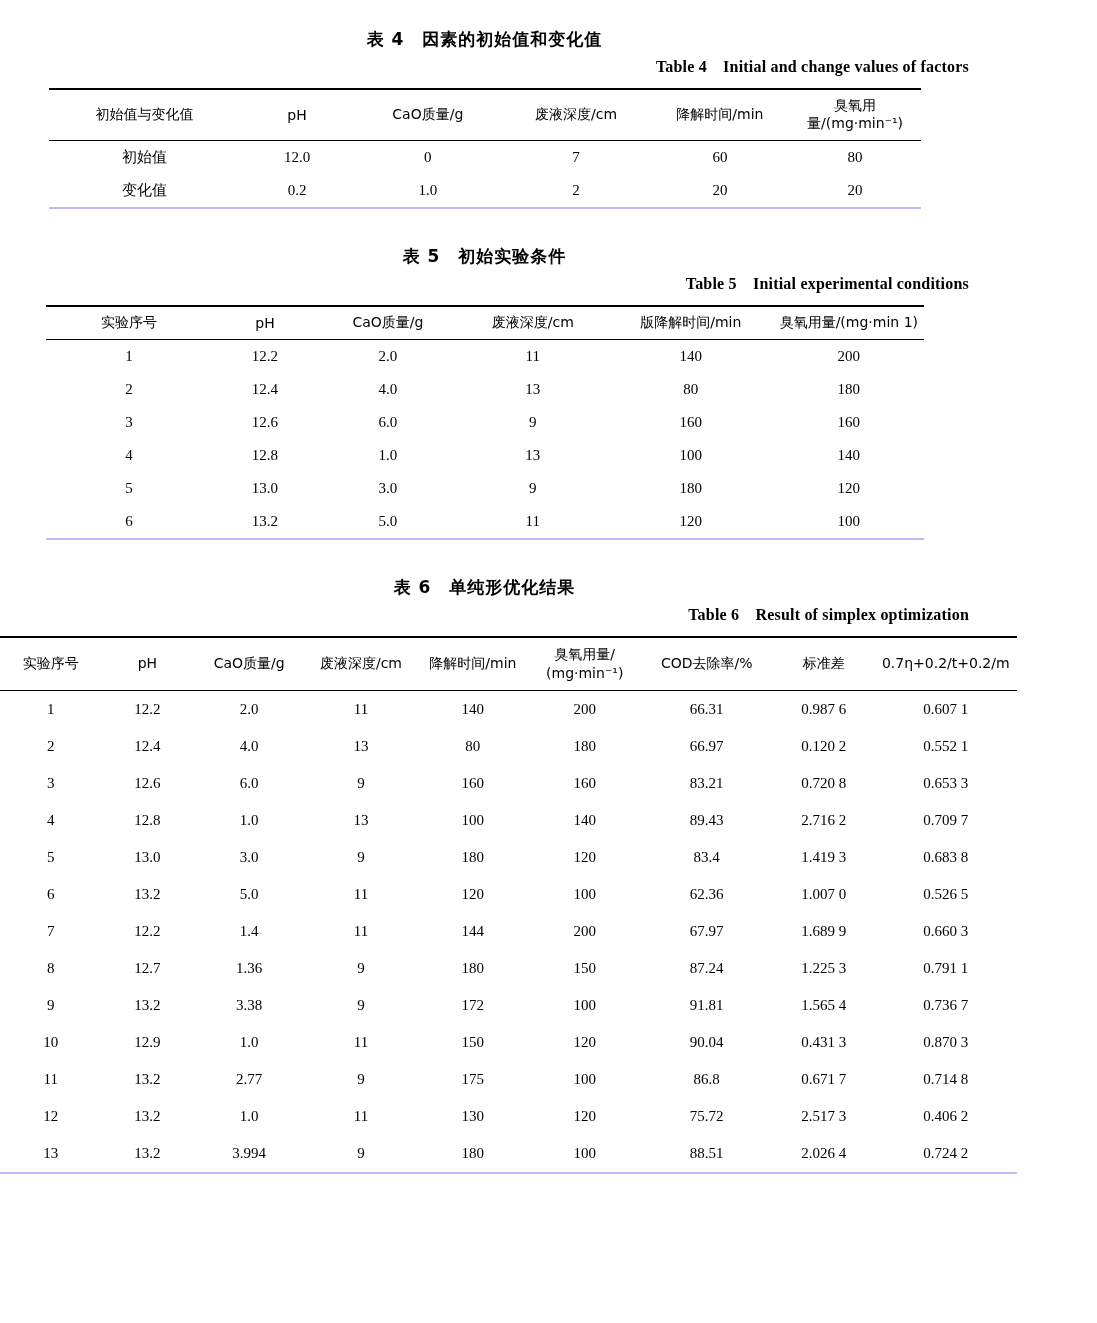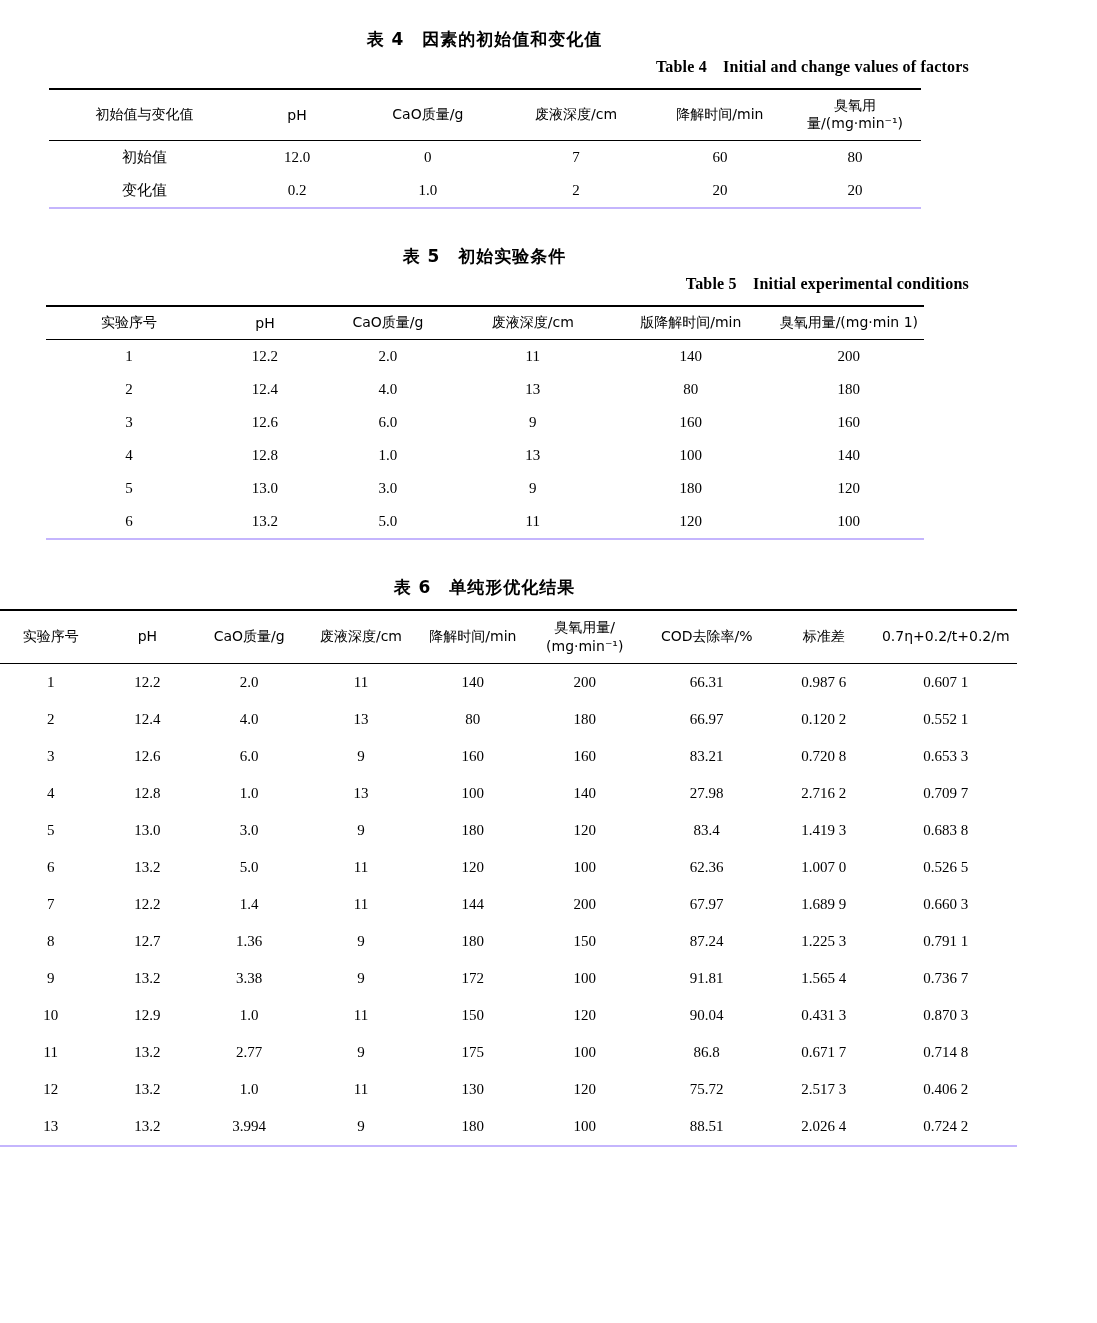--- a/index.html
+++ b/index.html
@@ -194,20 +194,21 @@
           <td>11</td>
           <td>120</td>
           <td>100</td>
         </tr>
       </tbody>
     </table>
   </div>
 
   <div class="table-block sp2">
     <div class="cap-cn">表 6　单纯形优化结果</div>
+    <div class="cap-en cap-gap">Table 6　Result of simplex optimization</div>
     <table class="t6">
       <colgroup>
         <col style="width:10%">
           <col style="width:9%">
           <col style="width:11%">
         <col style="width:11%">
           <col style="width:11%">
           <col style="width:11%">
         <col style="width:13%">
           <col style="width:10%">
@@ -263,21 +264,21 @@
           <td>0.720 8</td>
           <td>0.653 3</td>
         </tr>
         <tr>
           <td>4</td>
           <td>12.8</td>
           <td>1.0</td>
           <td>13</td>
           <td>100</td>
           <td>140</td>
-          <td>27.98</td>
+          <td>89.43</td>
           <td>2.716 2</td>
           <td>0.709 7</td>
         </tr>
         <tr>
           <td>5</td>
           <td>13.0</td>
           <td>3.0</td>
           <td>9</td>
           <td>180</td>
           <td>120</td>

